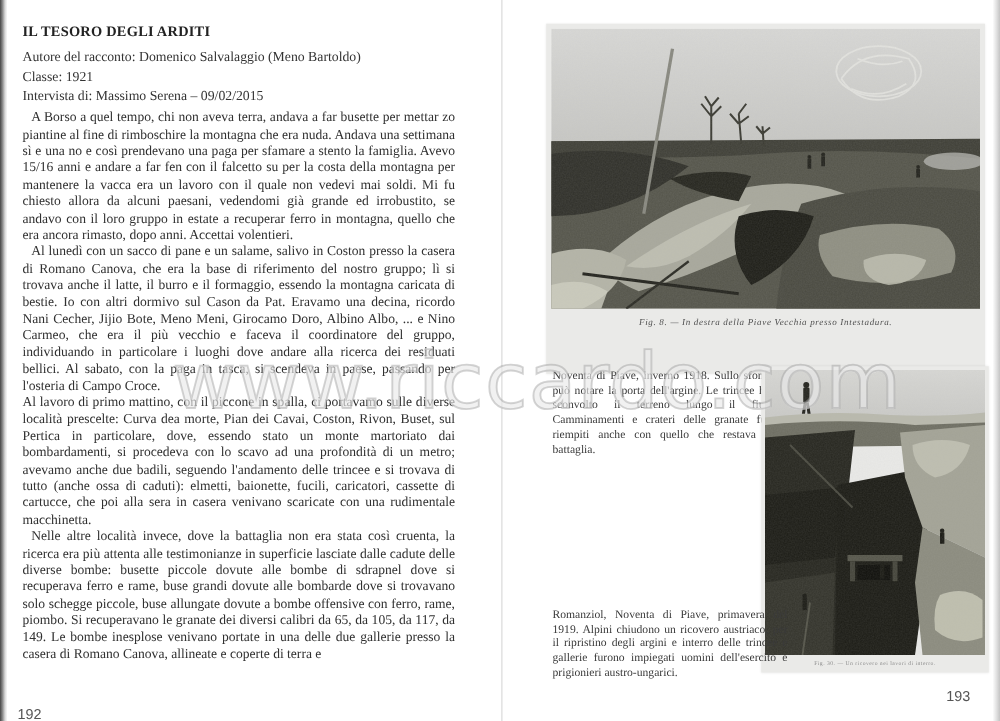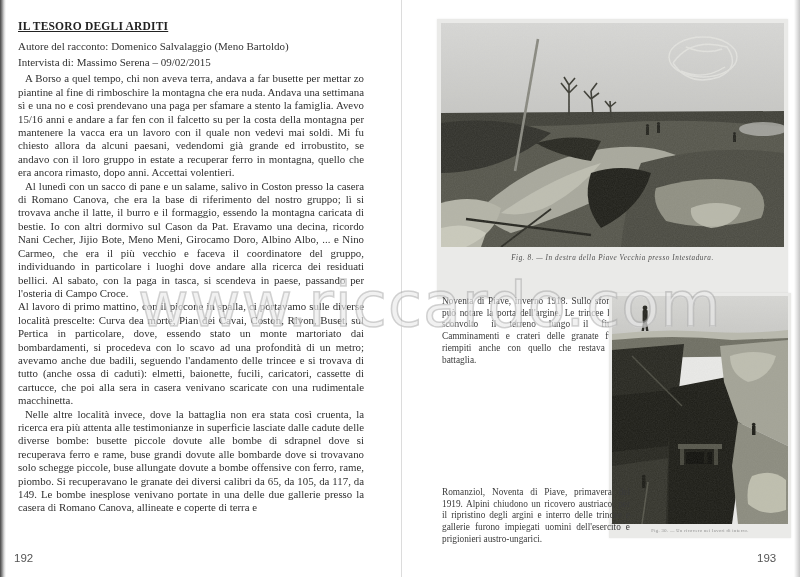--- a/index.html
+++ b/index.html
@@ -11,29 +11,29 @@
   }
   
   .edge-left{position:absolute;left:0;top:0;width:6px;height:577px;
     background:linear-gradient(90deg,#454545 0,#8a8a8a 2px,#d8d8d8 4px,#ffffff 6px);}
   .edge-right{position:absolute;right:0;top:0;width:6px;height:577px;
     background:linear-gradient(270deg,#c4c4c4 0,#e3e3e3 3px,#ffffff 6px);}
   .gutter{position:absolute;left:401px;top:0;width:1px;height:577px;background:#dcdcdc;}
 
   
   .left-page{position:absolute;left:18px;top:20px;width:346px;}
-  .doc-title{font-weight:bold;font-size:11.5px;letter-spacing:.2px;color:#222;text-decoration:underline;}
+  .doc-title{font-weight:bold;font-size:11.5px;letter-spacing:.2px;color:#222;}
   .header-block{margin-top:7px;font-family:Liberation Serif, serif;}
   .header-line{font-size:11px;line-height:15.7px;color:#333;}
   .body-block{margin-top:2px;text-align:justify;}
   .body-block p{margin:0;font-size:10.85px;line-height:13.4px;text-indent:7px;color:#303030;}
   .body-block p.no-indent{text-indent:0;}
   .pagenum{position:absolute;top:552px;font-size:11.5px;color:#555;
     font-family:"Liberation Sans", sans-serif;}
-  .pagenum.left{left:14px;}
+  .pagenum.left{left:14px;margin-top:14px;}
   .pagenum.right{left:757px;}
 
   
   .plate{position:absolute;background:#eaeae8;box-shadow:0 0 2px rgba(0,0,0,.08);}
   .plate1{left:437px;top:19px;width:351px;height:280px;padding:0;font-style:italic;}
   .plate1 svg{display:block;margin:4px auto 0 auto;}
   .fig-caption{font-size:7.2px;letter-spacing:.55px;color:#4d4d4d;text-align:center;
     margin-top:7px;white-space:nowrap;overflow:hidden;}
   .plate2{left:609px;top:293px;width:182px;height:245px;}
   .plate2 svg{display:block;margin:3px auto 0 auto;}
@@ -59,20 +59,21 @@
 <body>
 
 <div class="edge-left"></div>
 <div class="edge-right"></div>
 <div class="gutter"></div>
 
 <div class="left-page">
   <div class="doc-title">IL TESORO DEGLI ARDITI</div>
   <div class="header-block">
     <div class="header-line">Autore del racconto: Domenico Salvalaggio (Meno Bartoldo)</div>
+    <div class="header-line">Classe: 1921</div>
     <div class="header-line">Intervista di: Massimo Serena – 09/02/2015</div>
   </div>
   <div class="body-block">
     <p>A Borso a quel tempo, chi non aveva terra, andava a far busette per mettar zo piantine al fine di rimboschire la montagna che era nuda. Andava una settimana sì e una no e così prendevano una paga per sfamare a stento la famiglia. Avevo 15/16 anni e andare a far fen con il falcetto su per la costa della montagna per mantenere la vacca era un lavoro con il quale non vedevi mai soldi. Mi fu chiesto allora da alcuni paesani, vedendomi già grande ed irrobustito, se andavo con il loro gruppo in estate a recuperar ferro in montagna, quello che era ancora rimasto, dopo anni. Accettai volentieri.</p>
     <p>Al lunedì con un sacco di pane e un salame, salivo in Coston presso la casera di Romano Canova, che era la base di riferimento del nostro gruppo; lì si trovava anche il latte, il burro e il formaggio, essendo la montagna caricata di bestie. Io con altri dormivo sul Cason da Pat. Eravamo una decina, ricordo Nani Cecher, Jijio Bote, Meno Meni, Girocamo Doro, Albino Albo, ... e Nino Carmeo, che era il più vecchio e faceva il coordinatore del gruppo, individuando in particolare i luoghi dove andare alla ricerca dei residuati bellici. Al sabato, con la paga in tasca, si scendeva in paese, passando per l'osteria di Campo Croce.</p>
     <p class="no-indent">Al lavoro di primo mattino, con il piccone in spalla, ci portavamo sulle diverse località prescelte: Curva dea morte, Pian dei Cavai, Coston, Rivon, Buset, sul Pertica in particolare, dove, essendo stato un monte martoriato dai bombardamenti, si procedeva con lo scavo ad una profondità di un metro; avevamo anche due badili, seguendo l'andamento delle trincee e si trovava di tutto (anche ossa di caduti): elmetti, baionette, fucili, caricatori, cassette di cartucce, che poi alla sera in casera venivano scaricate con una rudimentale macchinetta.</p>
     <p>Nelle altre località invece, dove la battaglia non era stata così cruenta, la ricerca era più attenta alle testimonianze in superficie lasciate dalle cadute delle diverse bombe: busette piccole dovute alle bombe di sdrapnel dove si recuperava ferro e rame, buse grandi dovute alle bombarde dove si trovavano solo schegge piccole, buse allungate dovute a bombe offensive con ferro, rame, piombo. Si recuperavano le granate dei diversi calibri da 65, da 105, da 117, da 149. Le bombe inesplose venivano portate in una delle due gallerie presso la casera di Romano Canova, allineate e coperte di terra e</p>
   </div>
 </div>
 <div class="pagenum left">192</div>

